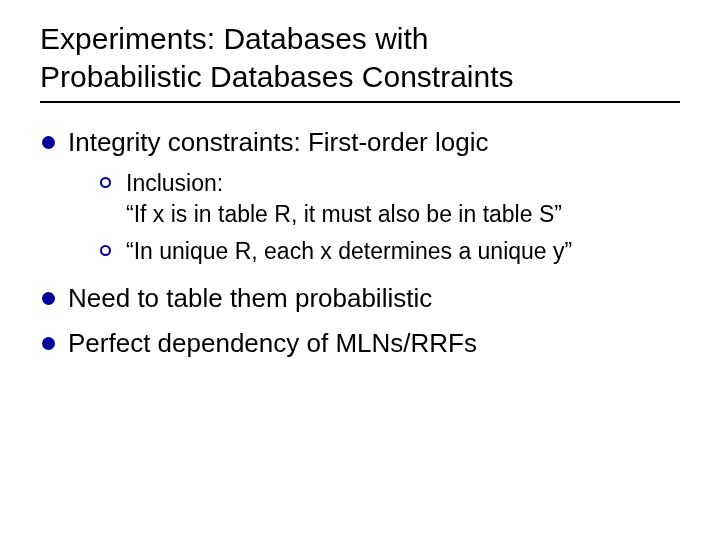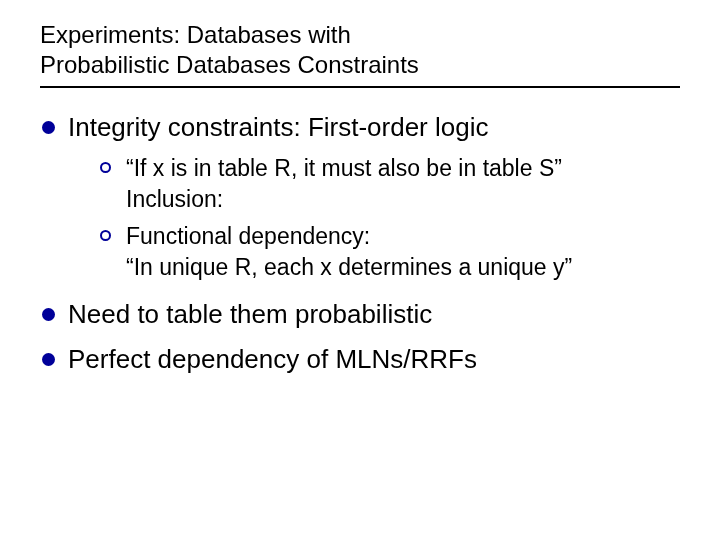--- a/index.html
+++ b/index.html
@@ -11,21 +11,21 @@
     font-family: Arial, Helvetica, sans-serif;
     color: #000000;
   }
   .slide {
     box-sizing: border-box;
     width: 720px;
     height: 540px;
     padding: 20px 40px 20px 40px;
   }
   .title {
-    font-size: 24px;
+    font-size: 30px;
     line-height: 1.25;
     margin: 0 0 6px 0;
     color: #000000;
     font-weight: normal;
   }
   .title-underline {
     border: none;
     border-top: 2px solid #000000;
     margin: 0 0 22px 0;
     width: 640px;
@@ -91,25 +91,24 @@
   </h1>
   <hr class="title-underline">
 
   <ul class="bullets-l1">
 
     <li>
       <span>Integrity constraints: First-order logic</span>
 
       <ul class="bullets-l2">
         <li>
+          <span class="sub-line">Inclusion:</span>
           <span class="sub-line">“If x is in table R, it must also be in table S”</span>
-          <span class="sub-line">Inclusion:</span>
         </li>
         <li>
-          <span class="sub-line">Functional dependency:</span>
           <span class="sub-line">“In unique R, each x determines a unique y”</span>
         </li>
       </ul>
     </li>
 
     <li>
       <span>Need to table them probabilistic</span>
     </li>
 
     <li>

